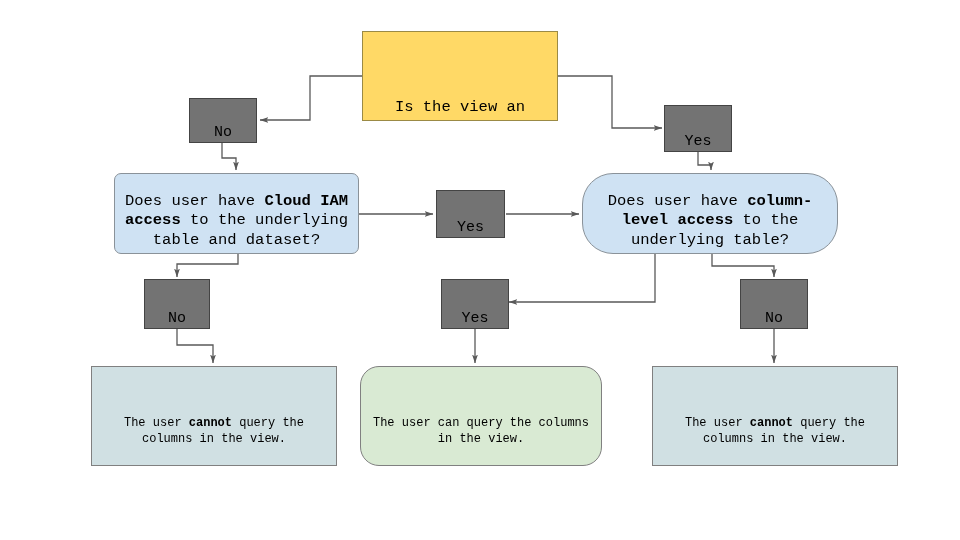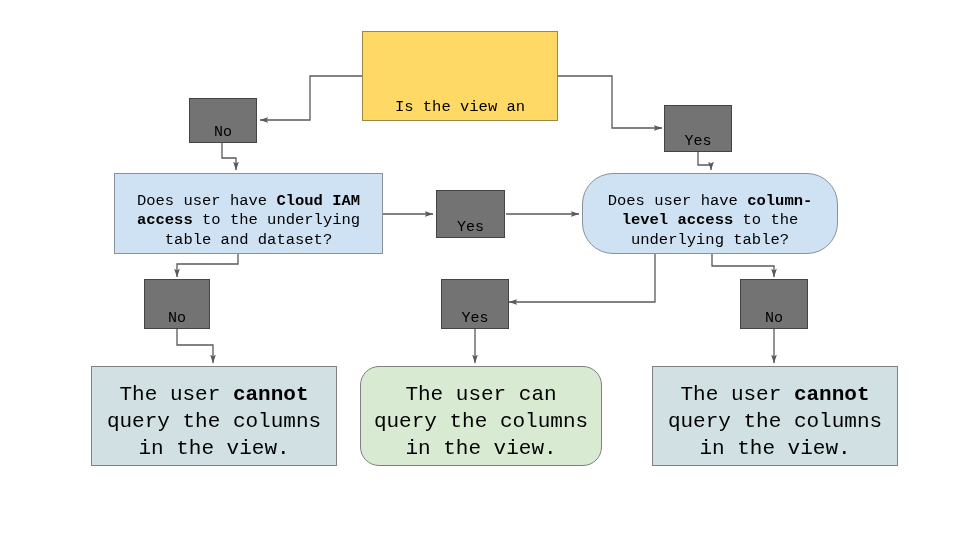--- a/index.html
+++ b/index.html
@@ -37,22 +37,22 @@
     line-height: 1.28;
     font-family: Liberation Mono, monospace;
   }
   .node-decision {
     border: 1px solid #8a9299;
     font-size: 15.5px;
     padding: 2px 6px;
   }
   .node-result {
     border: 1px solid #808080;
-    font-size: 21px;
-    padding: 2px 10px;
+    font-size: 12px;
+    padding: 18px 10px;
   }
   .node-branch {
     border: 1px solid #444444;
     background: #737373;
     font-size: 15px;
   }
   .node-start {
     border: 1px solid #9b8a45;
     font-size: 15.5px;
     padding: 2px 8px;
@@ -110,21 +110,21 @@
   </div>
 
   <div class="node-box node-branch" style="left:189px; top:98px; width:68px; height:45px;">
     <span>No</span>
   </div>
 
   <div class="node-box node-branch" style="left:664px; top:105px; width:68px; height:47px;">
     <span>Yes</span>
   </div>
 
-  <div class="node-box node-decision" style="left:114px; top:173px; width:269px; height:81px; background:#cfe2f3;">
+  <div class="node-box node-decision" style="left:114px; top:173px; width:245px; height:81px; background:#cfe2f3;border-radius:7px;">
     <span><span>Does user have </span><b>Cloud IAM access</b><span> to the underlying table and dataset?</span></span>
   </div>
 
   <div class="node-box node-branch" style="left:436px; top:190px; width:69px; height:48px;">
     <span>Yes</span>
   </div>
 
   <div class="node-box node-decision" style="left:582px; top:173px; width:256px; height:81px; background:#cfe2f3;border-radius:31px;">
     <span><span>Does user have </span><b>column-level access</b><span> to the underlying table?</span></span>
   </div>

